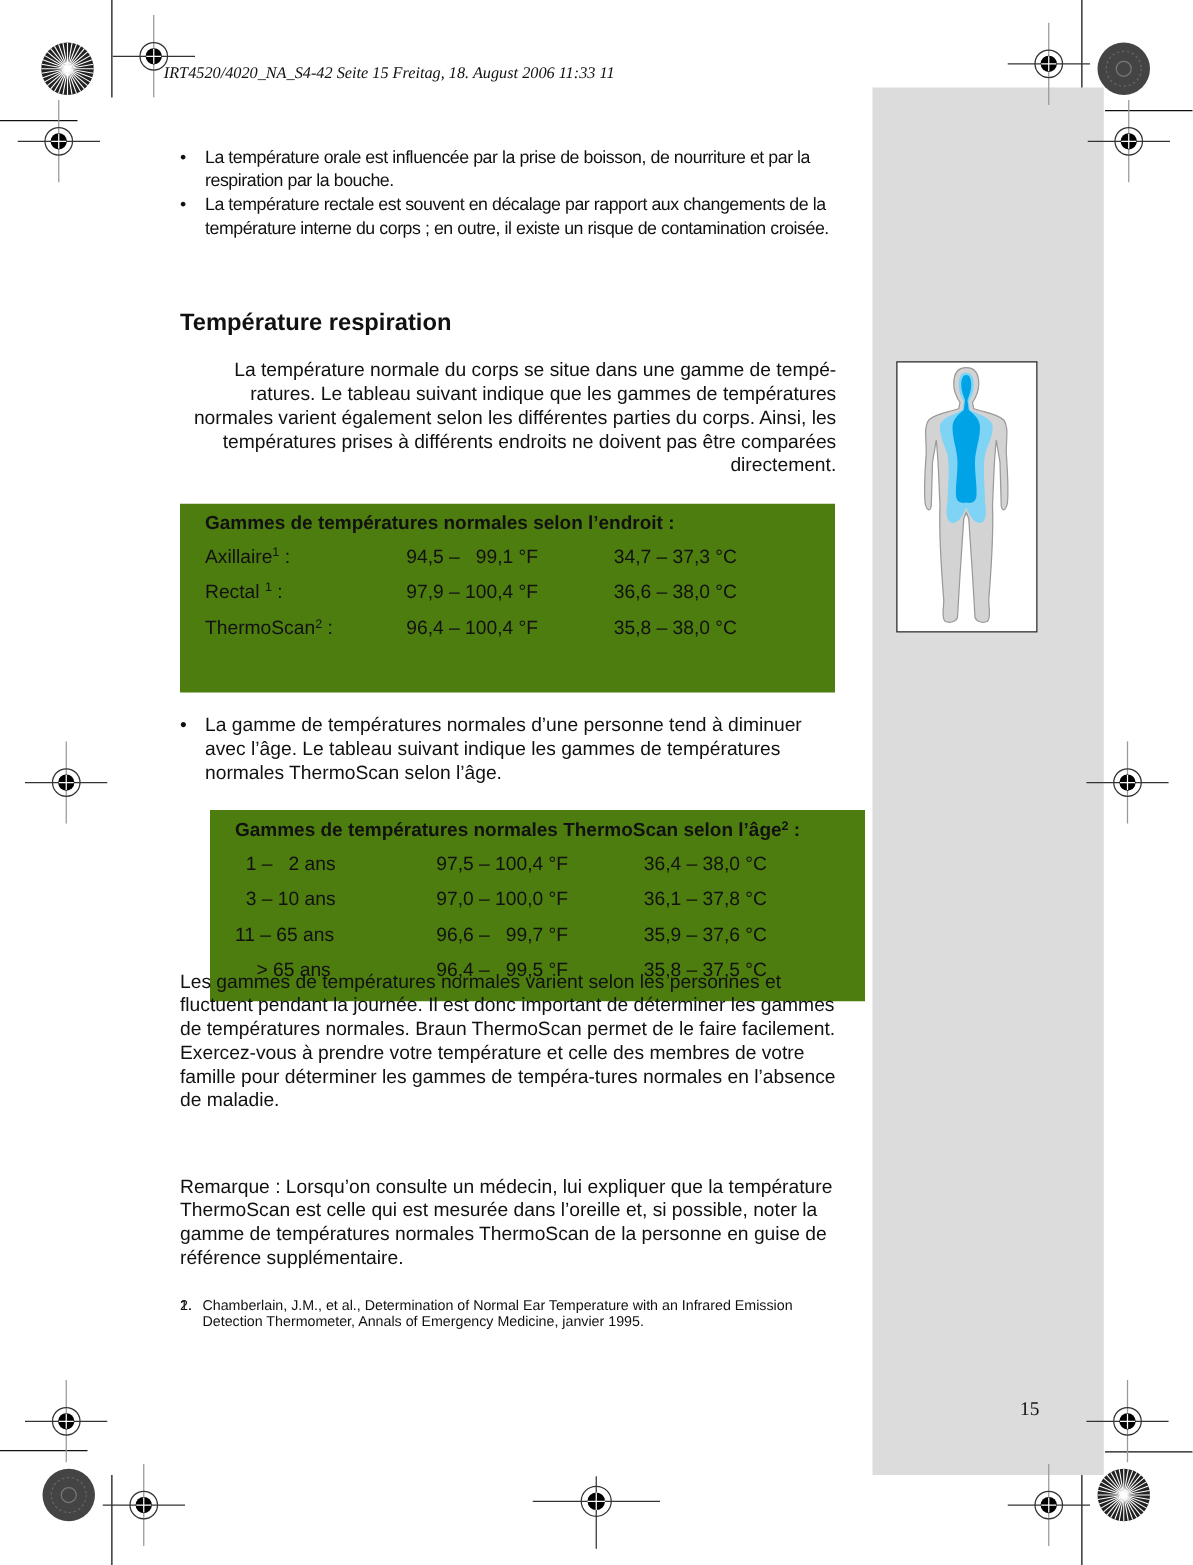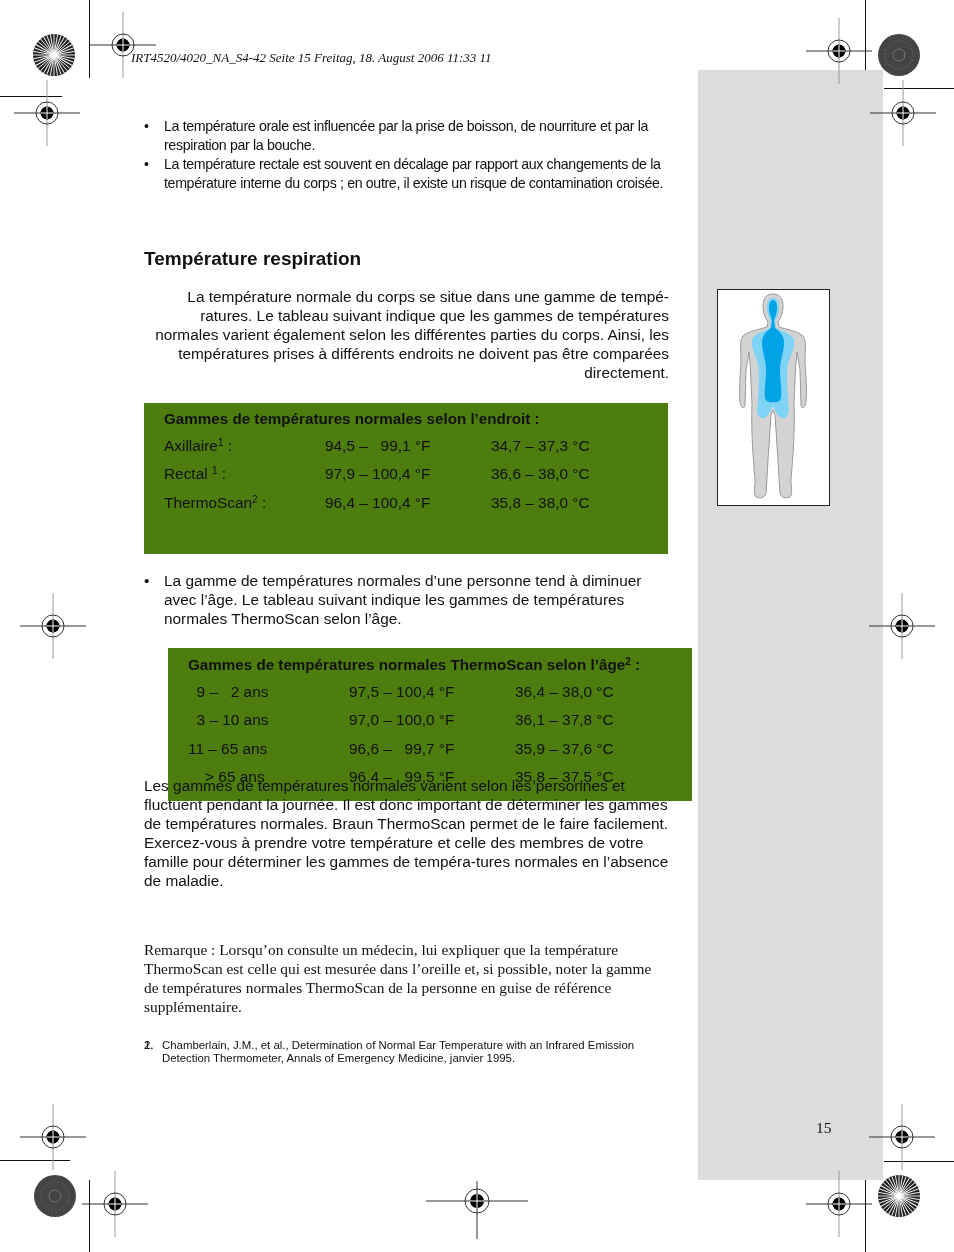--- a/index.html
+++ b/index.html
@@ -18,21 +18,21 @@
   .tbl { background:#4d7c0f; padding:6px 20px 0 20px; box-sizing:border-box; }
   .tbl1 { left:144px; top:403px; width:524px; height:151px; }
   .tbl2 { left:144px; top:648px; width:524px; height:153px;margin-left:24px; }
   .tbl-title { font-weight:bold; font-size:15.2px; line-height:20px; height:22px; }
   .row { display:flex; font-size:15.4px; line-height:19px; height:28.5px; align-items:center; }
   .c1 { width:161px; } .c2 { width:166px; white-space:pre; } .c3 { white-space:pre;text-align:right; }
   .c1.pre { white-space:pre; }
   sup { font-size:10px; vertical-align:5px; line-height:0; }
   .bullet2 { top:571px; font-size:15.4px; line-height:19px; }
   .p2 { top:776px; font-size:15.4px; line-height:19px; }
-  .p3 { top:940px; font-size:15.4px; line-height:19px;font-family:Liberation Serif, serif; }
+  .p3 { top:940px; font-size:15.4px; line-height:19px; }
   .foot { top:1039px; font-size:11.4px; line-height:12.5px; }
   .foot .fn { position:relative; padding-left:18px; }
   .foot .fn .num { position:absolute; left:0; top:0; }
   .pageno { left:816px; top:1119px; font-size:15.5px;font-family:Liberation Serif, serif; }
   .figure { left:717px; top:289px; width:113px; height:217px; border:1px solid #222; background:#fff; box-sizing:border-box; }
   .vline { position:absolute; width:1px; background:#111; }
   .hline { position:absolute; height:1px; background:#111; }
   .reg { position:absolute; }
   .starburst { position:absolute; }
 </style>
@@ -275,21 +275,21 @@
 <div class="abs content bullet2">
   <div class="bullet">
     <span class="dot">•</span>
     <span>La gamme de températures normales d’une personne tend à diminuer avec l’âge. Le tableau suivant indique les gammes de températures normales ThermoScan selon l’âge.</span>
   </div>
 </div>
 
 <div class="abs tbl tbl2">
   <div class="tbl-title" style="margin-top:1px;"><span>Gammes de températures normales ThermoScan selon l’âge</span><sup>2</sup><span> :</span></div>
   <div class="row">
-    <div class="c1 pre">  9 –   2 ans</div>
+    <div class="c1 pre">  1 –   2 ans</div>
     <div class="c2">97,5 – 100,4 °F</div>
     <div class="c3">36,4 – 38,0 °C</div>
   </div>
   <div class="row">
     <div class="c1 pre">  3 – 10 ans</div>
     <div class="c2">97,0 – 100,0 °F</div>
     <div class="c3">36,1 – 37,8 °C</div>
   </div>
   <div class="row">
     <div class="c1 pre">11 – 65 ans</div>

